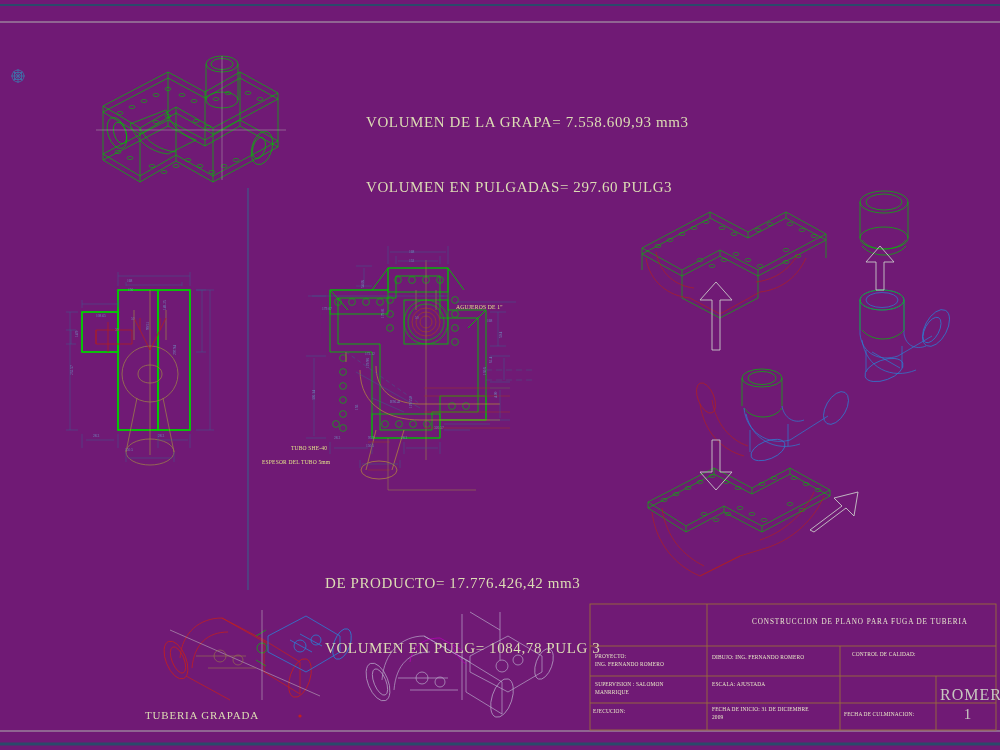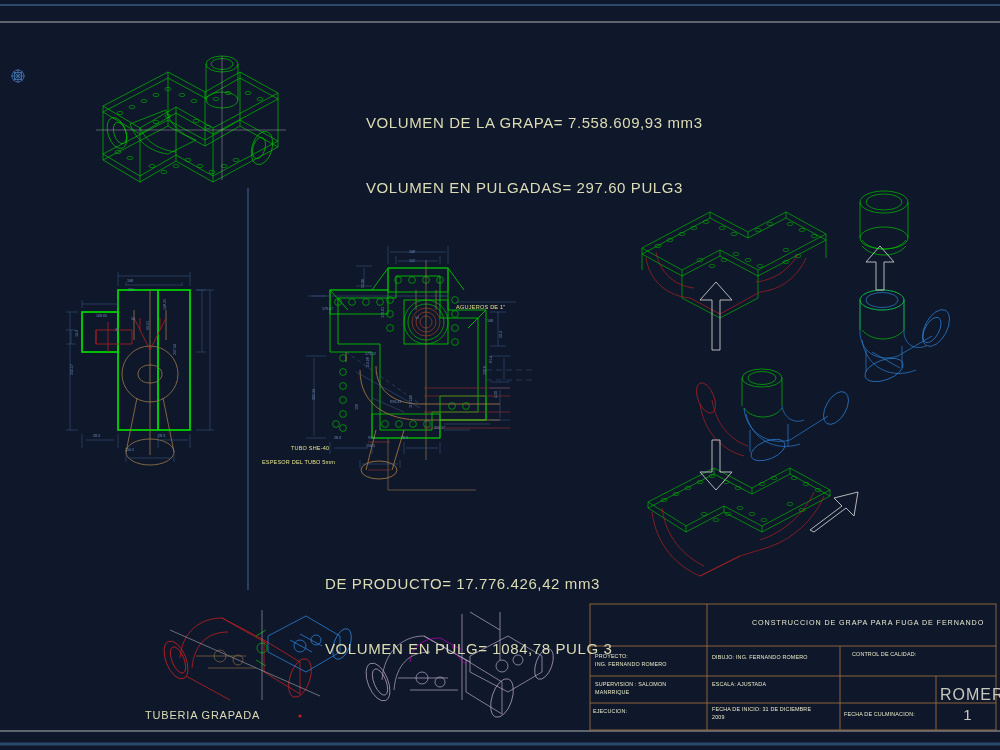--- a/index.html
+++ b/index.html
@@ -6,21 +6,22 @@
   html, body {
     margin: 0; padding: 0;
     background: #000;
     width: 1000px; height: 750px;
     overflow: hidden;
     font-family: "Liberation Sans", sans-serif;
   }
   #canvas {
     position: relative;
     width: 1000px; height: 750px;
-    background: #0f172a;
+    background: #701a75;
+    font-family: Liberation Serif, serif;
   }
   svg.layer {
     position: absolute; top: 0; left: 0;
     width: 1000px; height: 750px;
     pointer-events: none;
   }
   .note {
     position: absolute;
     color: #d8d8a8;
     letter-spacing: 0.6px;
@@ -552,21 +553,21 @@
       <div class="dim dimv" style="left: 494px; top: 398px;">4.00</div>
       <div class="dim dimv" style="left: 355px; top: 410px;">156</div>
       <div class="dim dimv" style="left: 409px; top: 408px;">119.550</div>
       <div class="dim" style="left: 434px; top: 426px;">320.57</div>
       <div class="dim" style="left: 334px; top: 436px;">28.3</div>
       <div class="dim" style="left: 368px; top: 436px;">93.9</div>
       <div class="dim" style="left: 401px; top: 436px;">28.3</div>
       <div class="dim" style="left: 366px; top: 444px;">150.5</div>
     </div>
 
-  <div class="tb-title" style="left:752px; top:618px;">CONSTRUCCION DE GRAPA PARA FUGA DE FERNANDO</div>
+  <div class="tb-title" style="left:752px; top:618px;">CONSTRUCCION DE PLANO PARA FUGA DE TUBERIA</div>
 
   <div class="tb-txt" style="left:595px; top:652px;">PROYECTO:
 ING. FERNANDO ROMERO</div>
   <div class="tb-txt" style="left:712px; top:653px;">DIBUJO: ING. FERNANDO ROMERO</div>
   <div class="tb-txt" style="left:852px; top:650px;">CONTROL DE CALIDAD:</div>
 
   <div class="tb-txt" style="left:595px; top:680px;">SUPERVISION : SALOMON
 MANRRIQUE</div>
   <div class="tb-txt" style="left:712px; top:680px;">ESCALA: AJUSTADA</div>
 

